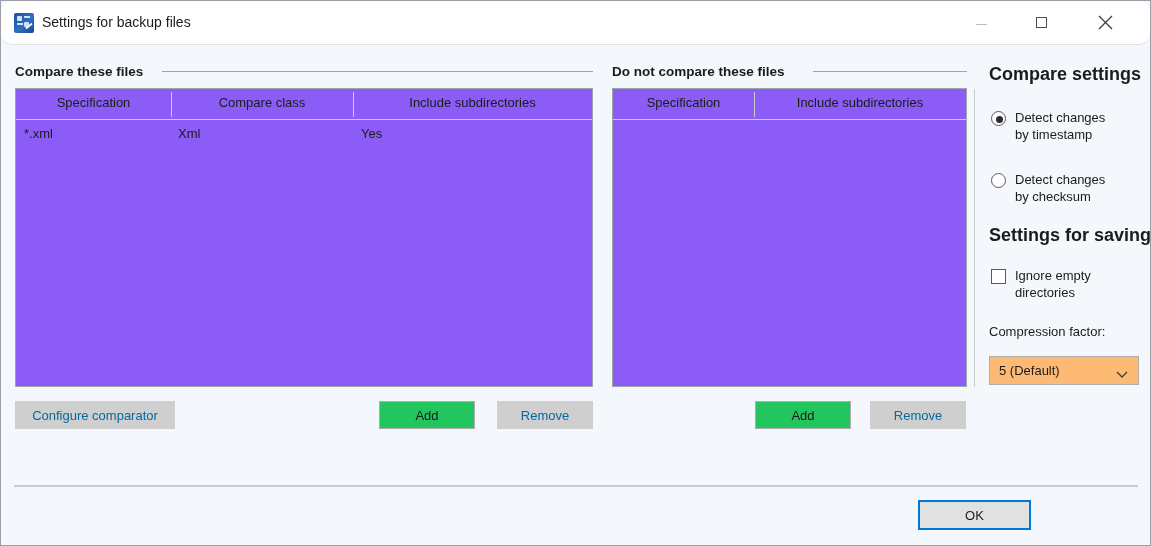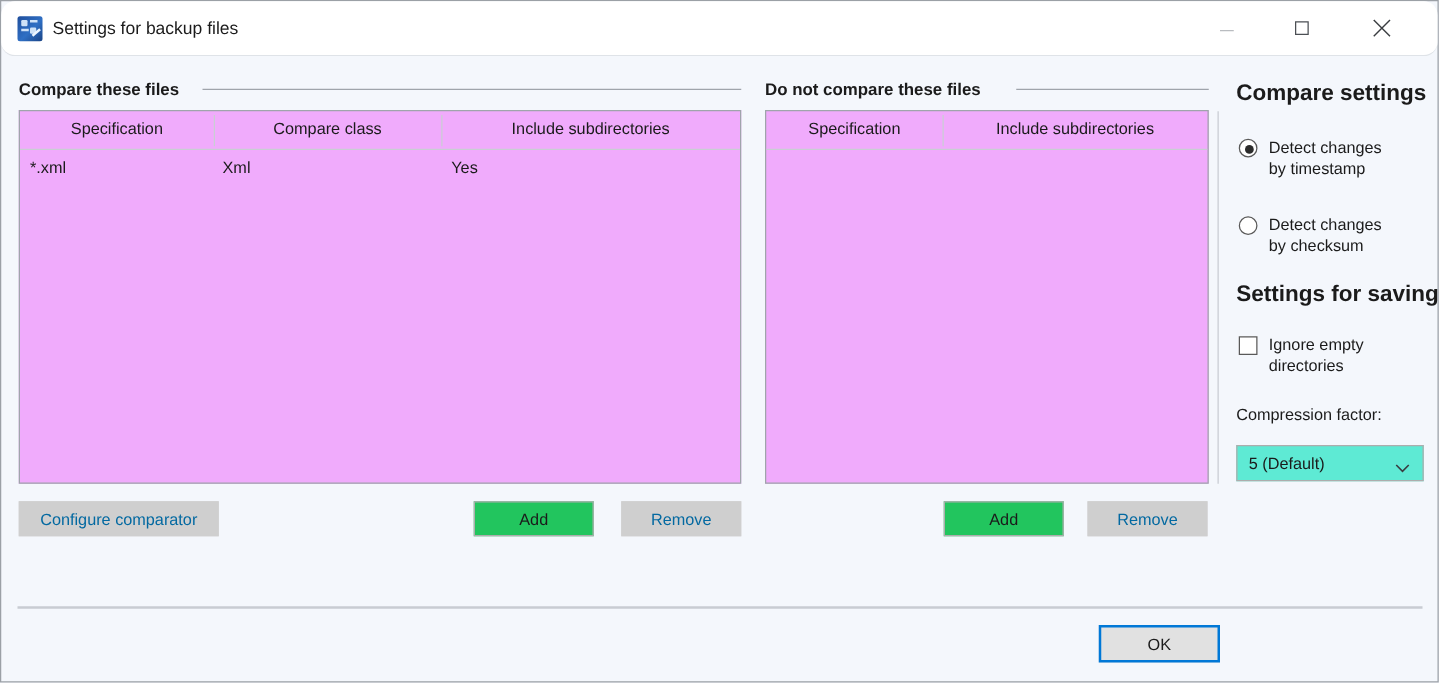--- a/index.html
+++ b/index.html
@@ -96,21 +96,21 @@
   }
   .group-rule {
     position: absolute;
     height: 1px;
     background: #9fa4ab;
   }
 
   
   .listbox {
     position: absolute;
-    background: #f0abfc;
+    background: #8b5cf6;
     border: 1px solid #9fa4ab;
     box-sizing: border-box;
     overflow: hidden;
   }
   .lb-header {
     position: relative;
     height: 31px;
     border-bottom: 1px solid #c9ced4;
     box-sizing: border-box;
   }
@@ -210,21 +210,21 @@
   }
   .plain-label {
     position: absolute;
     font-size: 13px;
     color: #1b1b1b;
     white-space: nowrap;
   }
   .combo {
     position: absolute;
     box-sizing: border-box;
-    background: #5eead4;
+    background: #fdba74;
     border: 1px solid #adadad;
   }
   .combo .cval {
     position: absolute;
     left: 9px; top: 6px;
     font-size: 13px;
     color: #1b1b1b;
     white-space: nowrap;
   }
   .combo .carrow {
@@ -349,15 +349,15 @@
     <span class="cval">5 (Default)</span>
     <span class="carrow">
       <svg width="12" height="8" viewBox="0 0 12 8">
         <polyline points="1,1 6,6 11,1" fill="none" stroke="#3a3d41" stroke-width="1.3"></polyline>
       </svg>
     </span>
   </div>
 
   <div id="footer-rule"></div>
 
-  <div class="btn default" style="left:878px; top:499px; width:97px; height:30px;">OK</div>
+  <div class="btn default" style="left:917px; top:499px; width:113px; height:30px;">OK</div>
 
 </div>
 
 </body></html>

